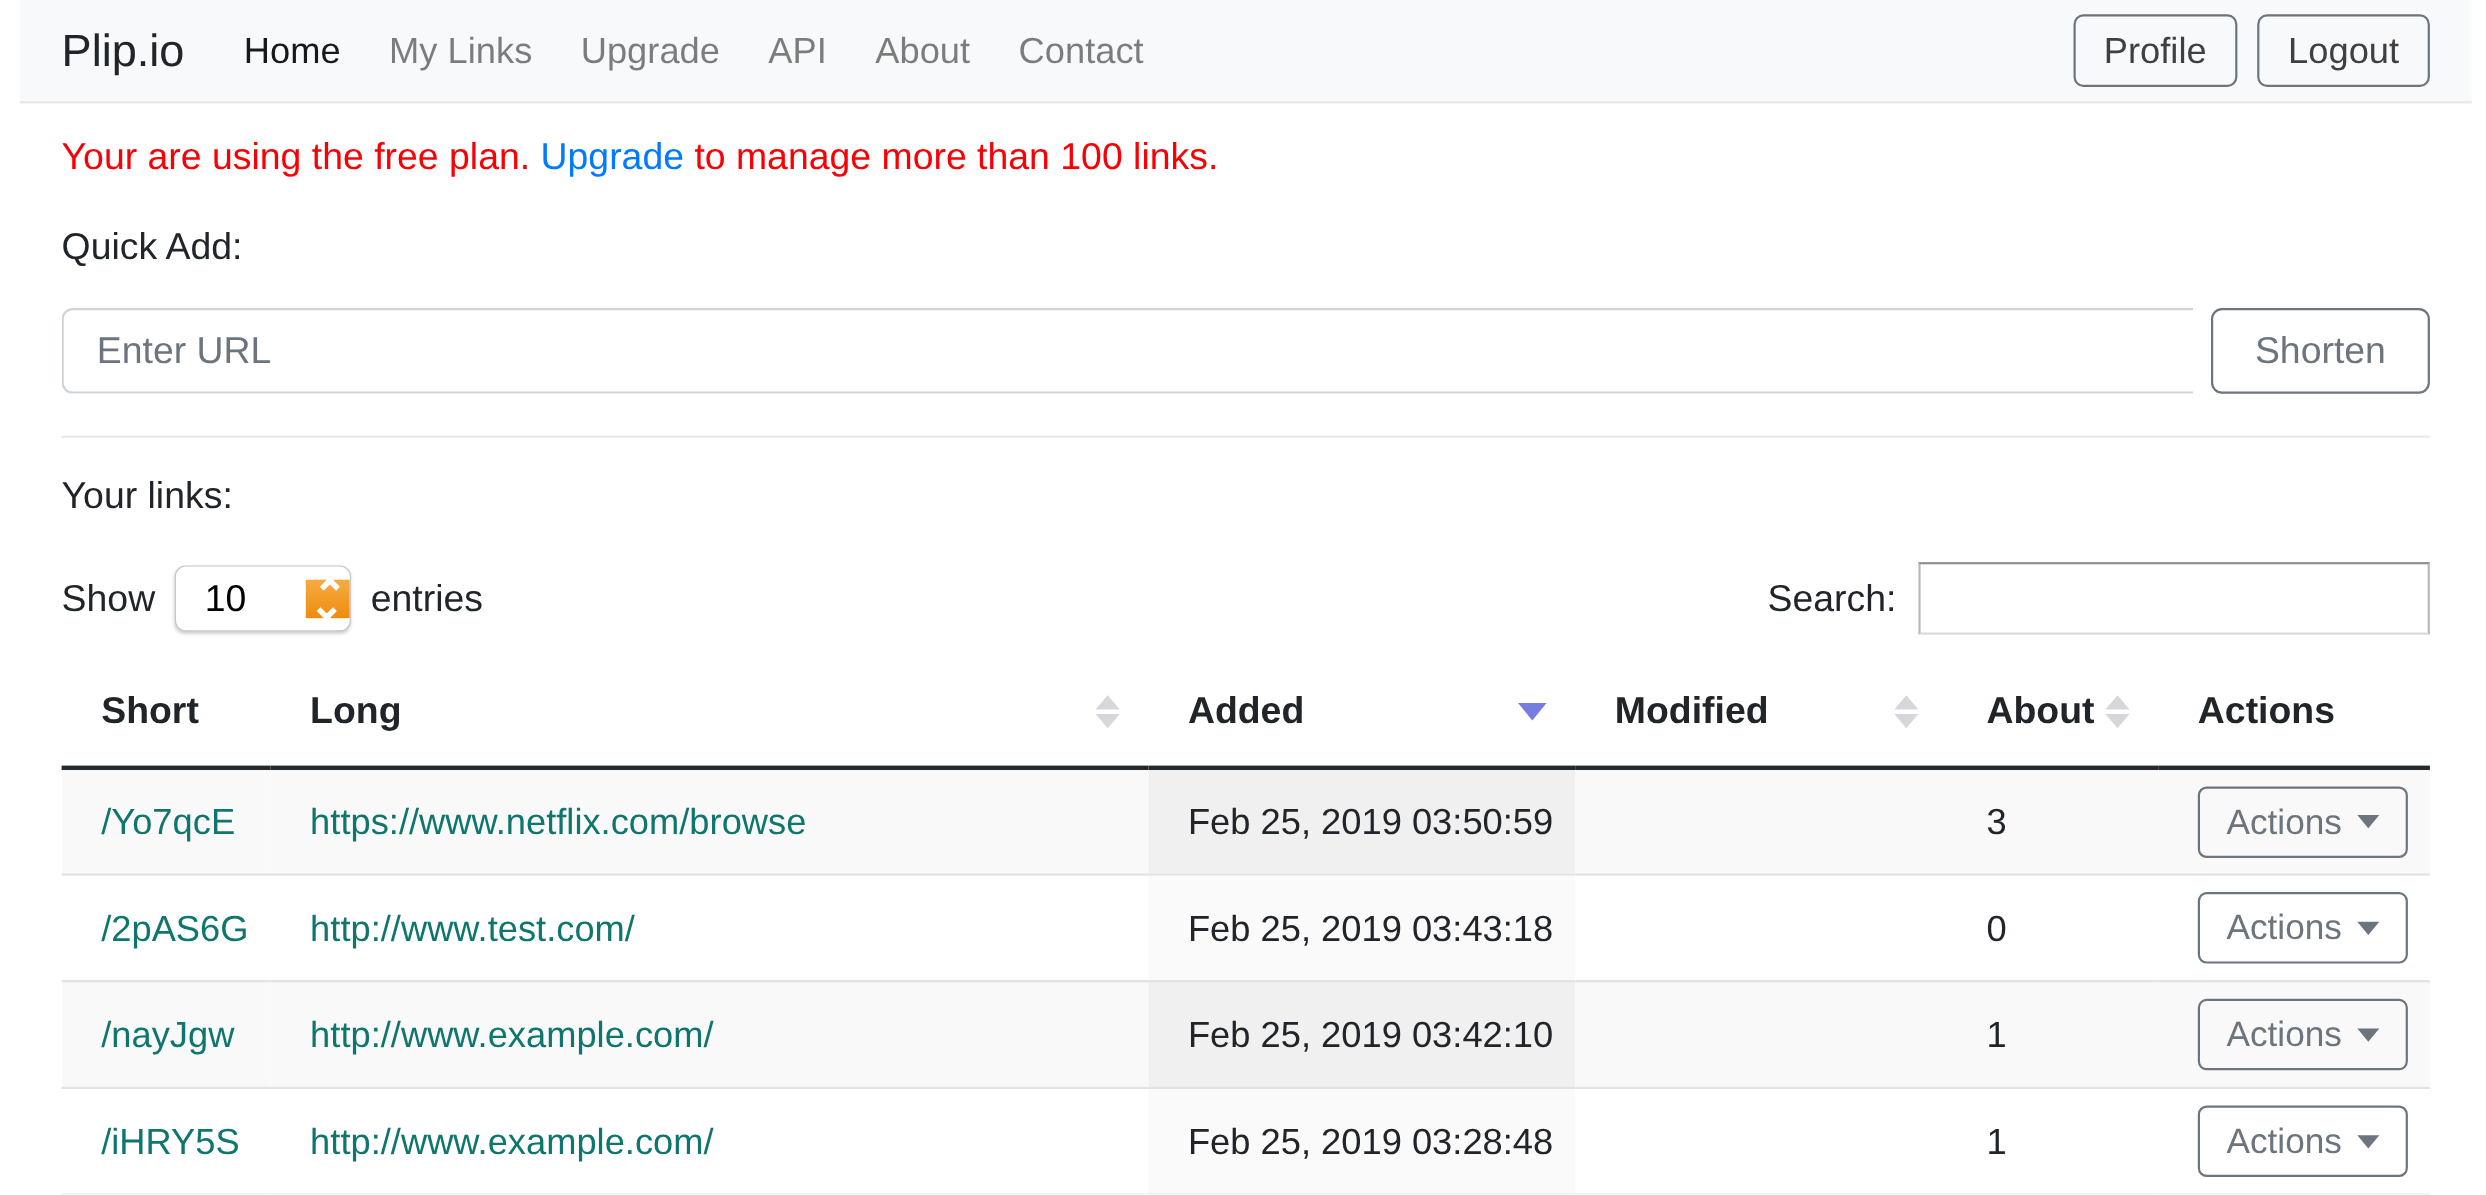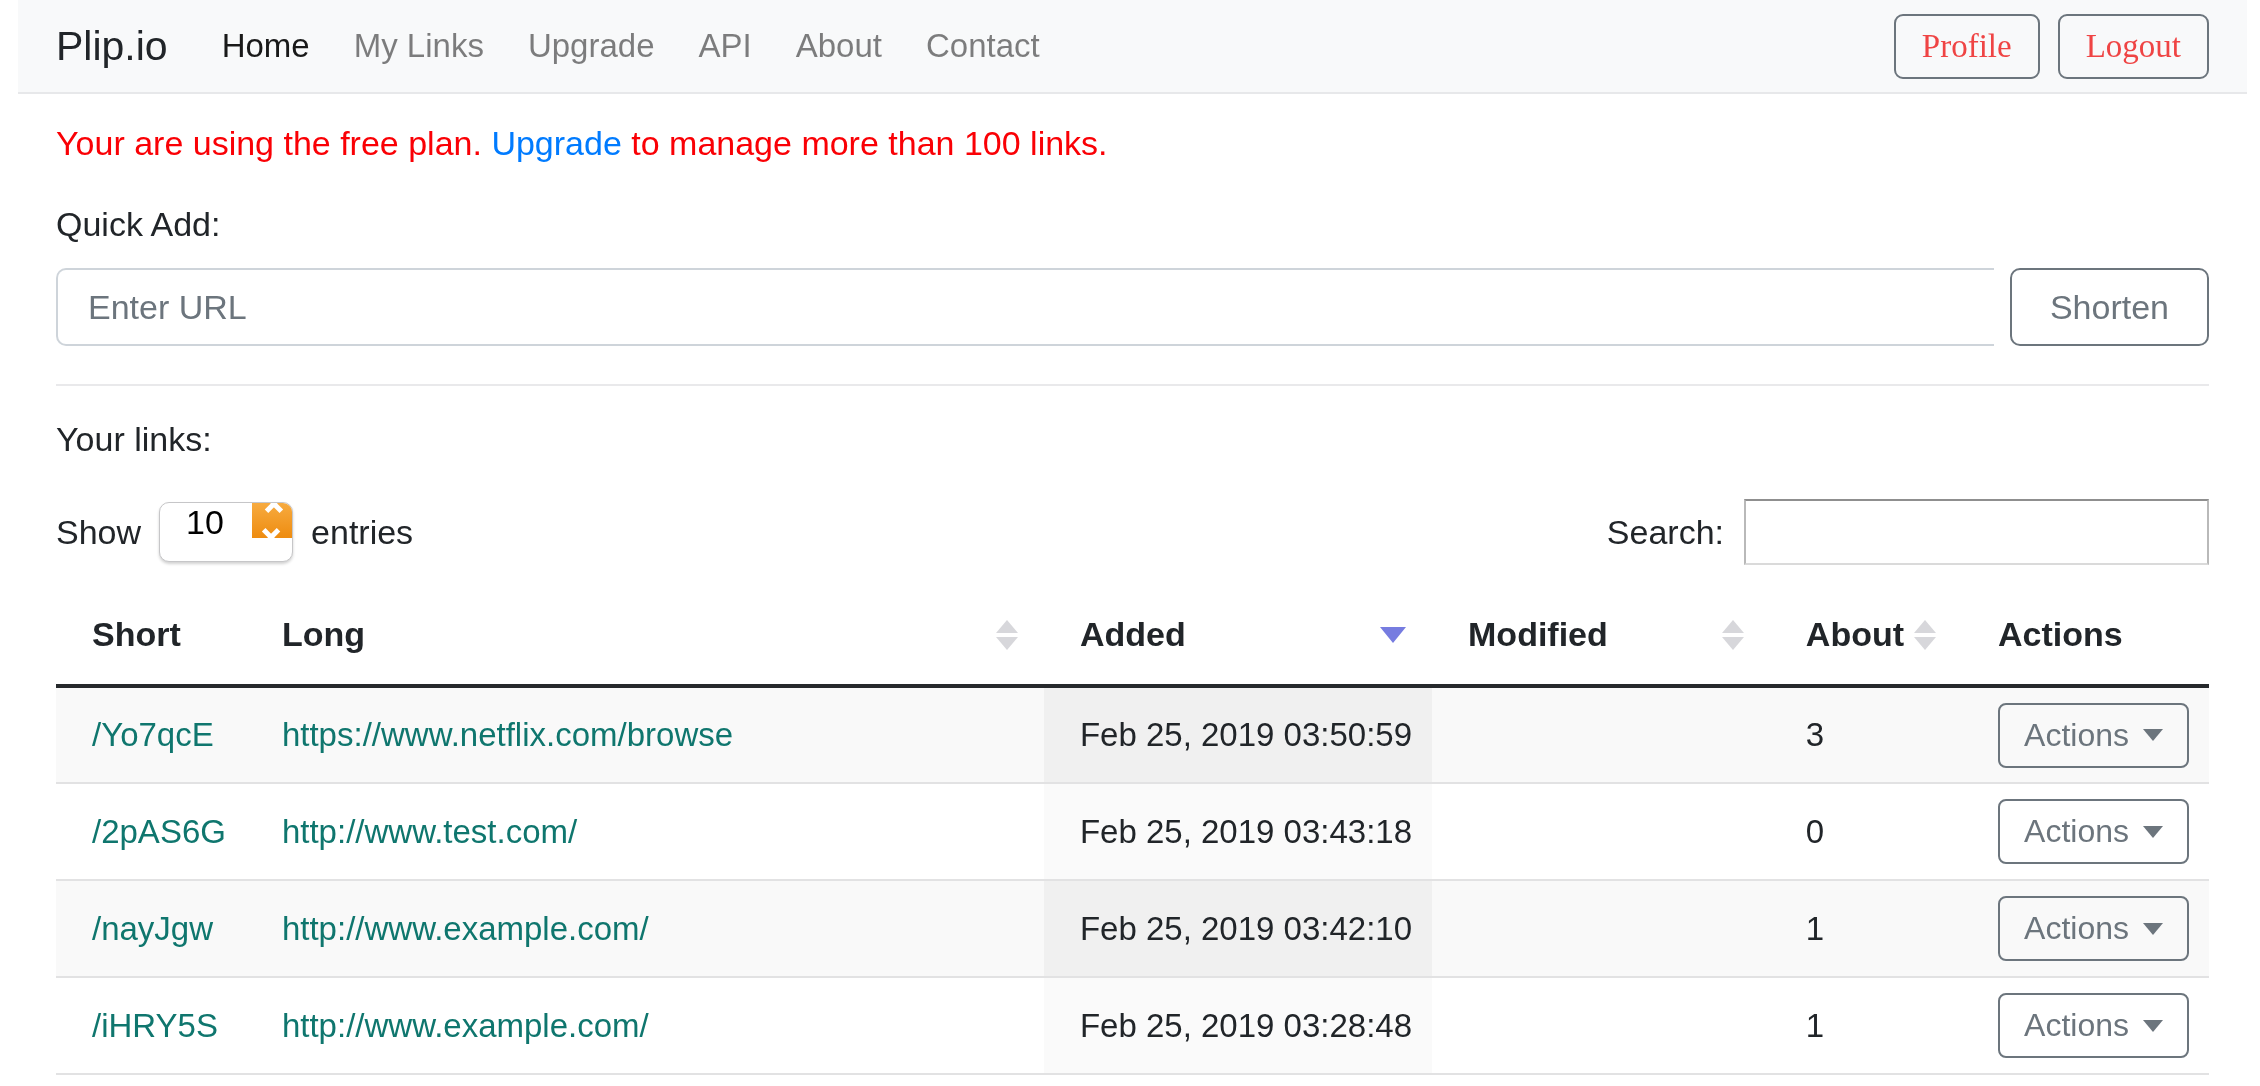--- a/index.html
+++ b/index.html
@@ -16,52 +16,52 @@
     background:#f8f9fa; height:94px; display:flex; align-items:center;
     padding:0 38px; border-bottom:2px solid #e7e8ea;
   }
   .brand { font-size:41px; color:#212529; margin-right:54px; cursor:pointer; }
   .nav-links { display:flex; align-items:center; gap:44px; }
   .nav-link { font-size:33px; color:rgba(0,0,0,.5); cursor:pointer; }
   .nav-link.active { color:rgba(0,0,0,.9); }
   .nav-spacer { flex:1; }
   .nav-buttons { display:flex; gap:18px; }
   .btn-outline {
-    font-family:Liberation Serif, serif; font-size:33px; color:#ef4444; background:transparent;
+    font-family:Liberation Sans, sans-serif; font-size:33px; color:#404040; background:transparent;
     border:2px solid #6c757d; border-radius:9px; padding:12px 26px; cursor:pointer;
   }
 
   
   .container { padding:0 38px; }
   .warning { margin-top:30px; color:#fa0005; font-size:34px; }
   .warning a { color:#007bff; text-decoration:none; cursor:pointer; }
   .section-label { margin-top:42px; font-size:34px; color:#212529; }
 
-  .input-group { display:flex; margin-top:24px; height:78px;gap:20px; }
+  .input-group { display:flex; margin-top:36px; height:78px;gap:20px; }
   .url-input {
     flex:1; font-family:inherit; font-size:34px; color:#212529;
     border:2px solid #ced4da; border-right:none; border-radius:10px 0 0 10px;
     padding:0 30px; outline:none;
   }
   .url-input::placeholder { color:#6c757d; opacity:1; }
   .shorten-btn {
     font-family:inherit; font-size:34px; color:#6c757d; background:#ffffff;
     border:2px solid #6c757d; border-radius:10px; margin-left:-4px;
     padding:0 38px; cursor:pointer;
   }
   hr.divider { border:none; border-top:2px solid #e9e9eb; margin:38px 0 34px 0; }
 
   
   .controls { display:flex; justify-content:space-between; align-items:center; margin-top:40px; }
   .show-wrap { display:flex; align-items:center; gap:18px; font-size:34px; }
   .entries-select {
-    width:134px; height:60px; background:#ffffff;
+    width:160px; height:60px; background:#ffffff;
     border:1px solid #c6c6c8; border-radius:10px;
     box-shadow:0 2px 3px rgba(0,0,0,.18);
-    display:flex; align-items:flex-start; cursor:pointer; overflow:hidden;
+    display:flex; align-items:center; cursor:pointer; overflow:hidden;
   }
   .entries-value { flex:1; display:flex; align-items:center; padding-left:26px; font-size:34px; color:#000; }
   .stepper {
     width:40px; background:linear-gradient(#f7ab40, #ee8c10);
     display:flex; flex-direction:column; align-items:center; justify-content:center; gap:9px;
   }
   .chev { width:13px; height:13px; border:solid #ffffff; border-width:5px 5px 0 0; }
   .chev.up { transform:rotate(-45deg) translate(1px,1px); }
   .chev.down { transform:rotate(135deg) translate(1px,1px); }
   .search-wrap { display:flex; align-items:center; gap:20px; font-size:34px; }

